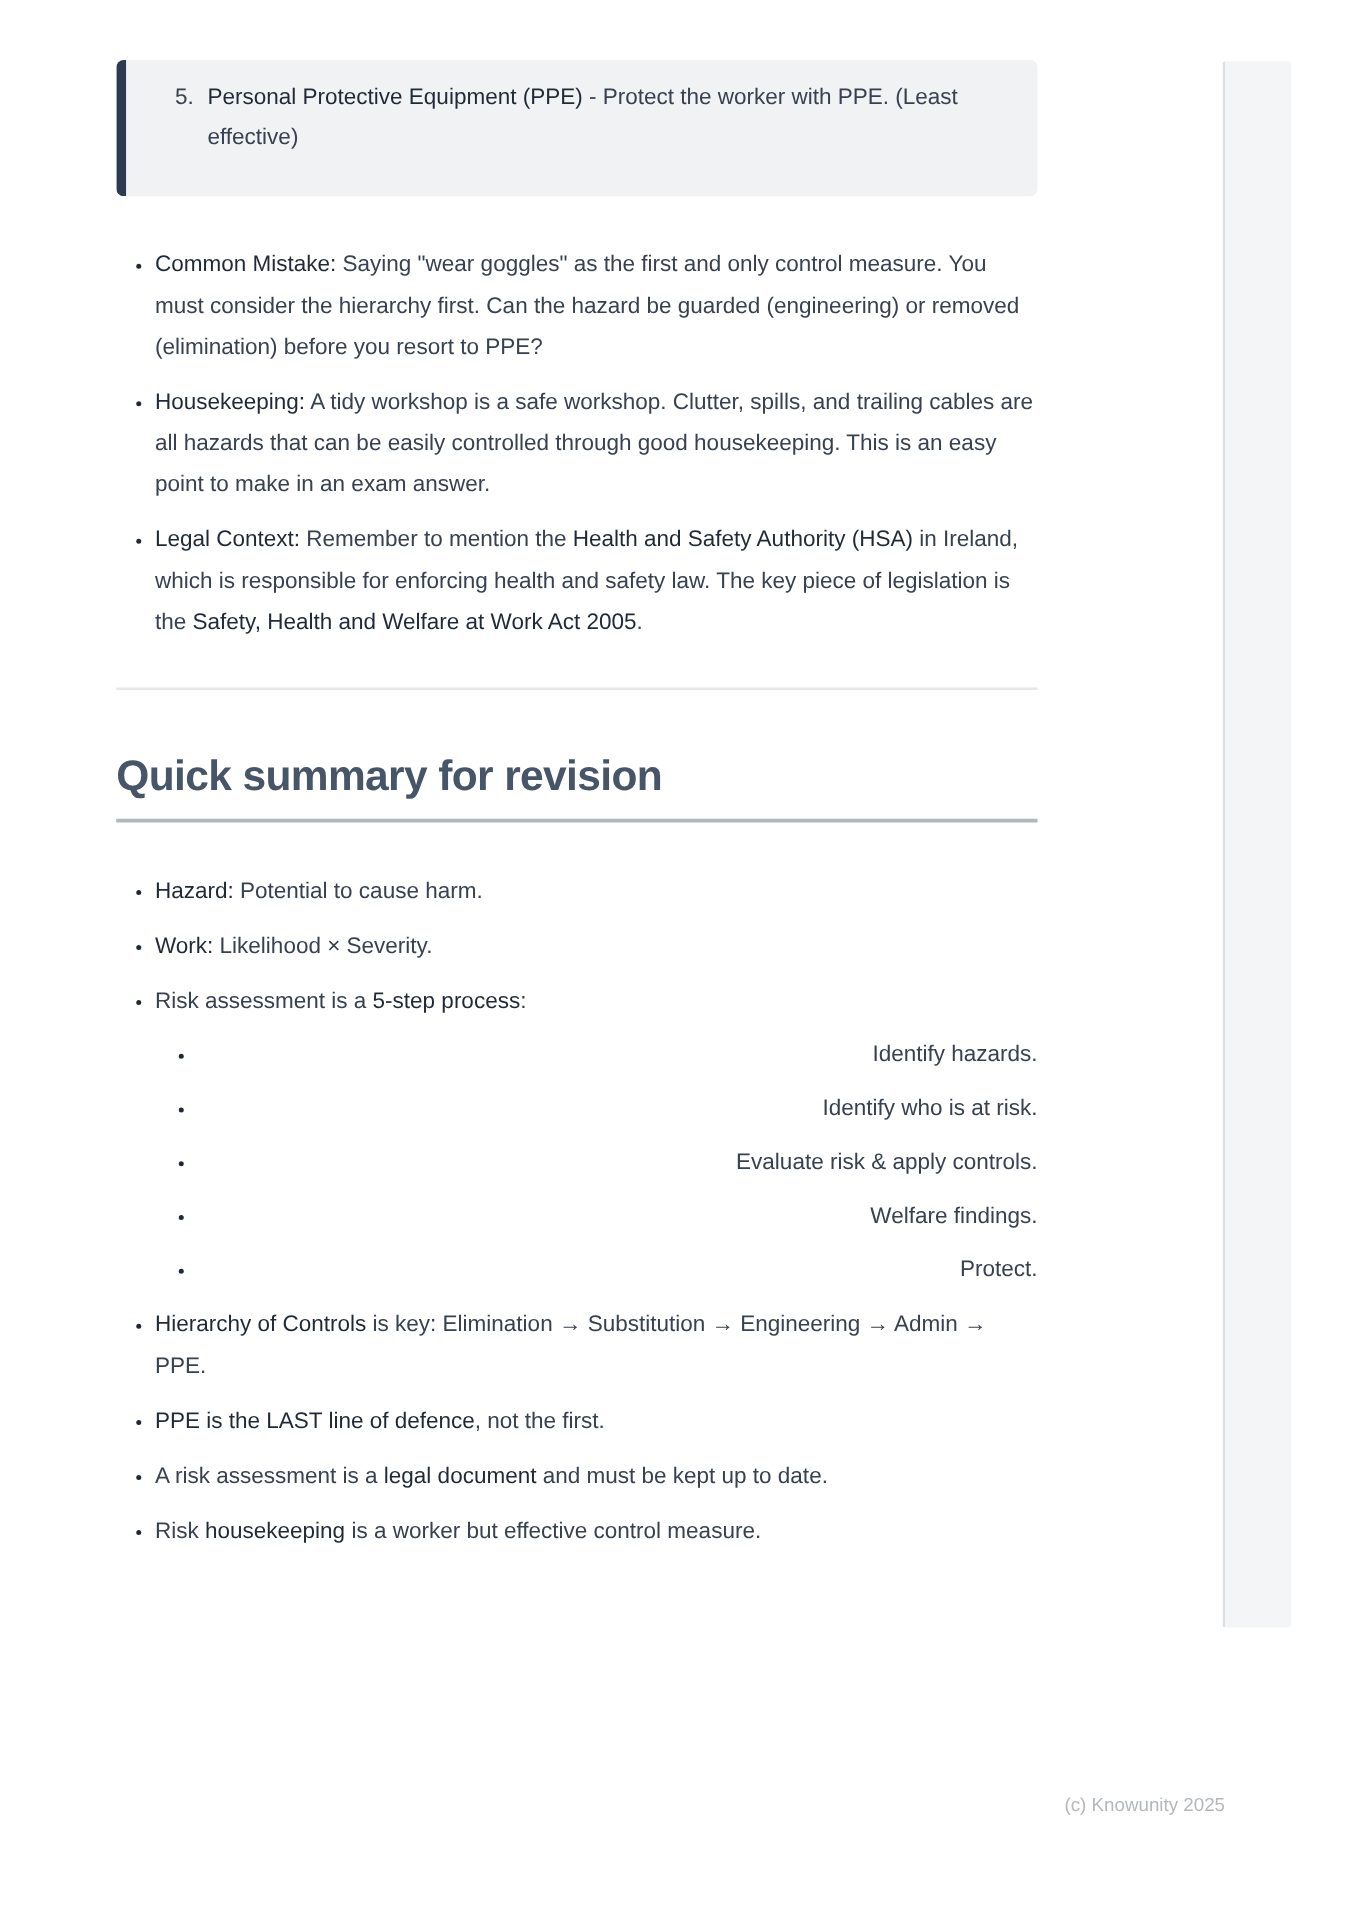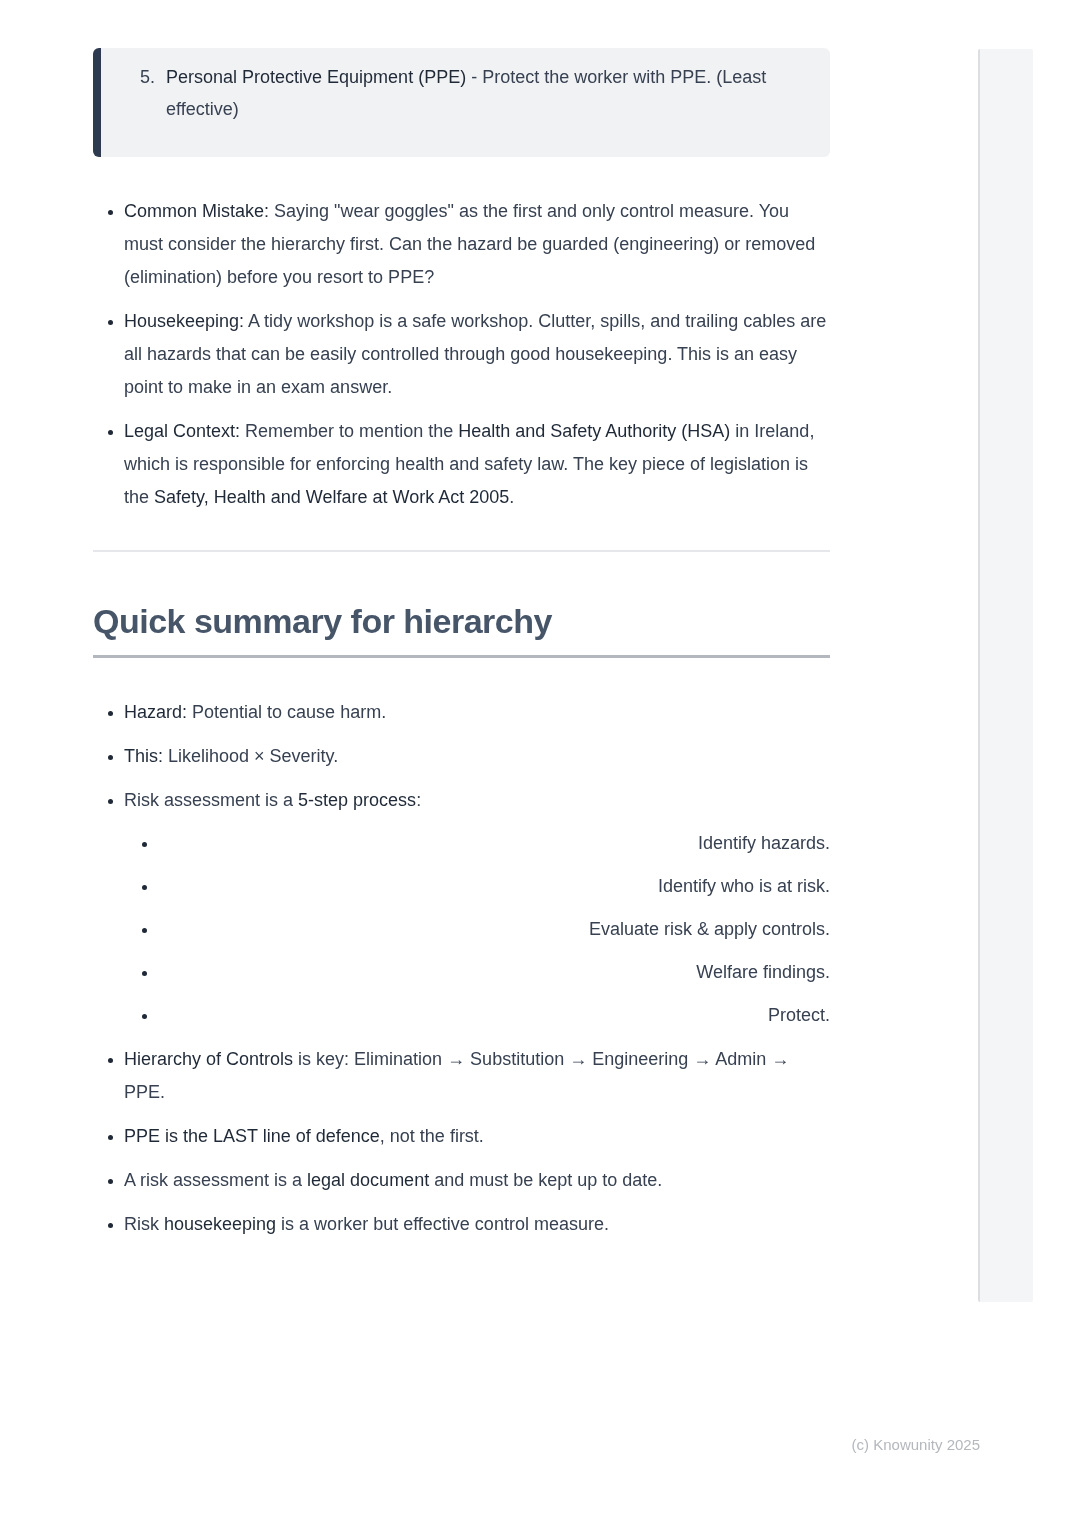--- a/index.html
+++ b/index.html
@@ -111,25 +111,25 @@
     </div>
 
     <ul class="bullets">
       <li><strong>Common Mistake:</strong><span> Saying "wear goggles" as the first and only control measure. You must consider the hierarchy first. Can the hazard be guarded (engineering) or removed (elimination) before you resort to PPE?</span></li>
       <li><strong>Housekeeping:</strong><span> A tidy workshop is a safe workshop. Clutter, spills, and trailing cables are all hazards that can be easily controlled through good housekeeping. This is an easy point to make in an exam answer.</span></li>
       <li><strong>Legal Context:</strong><span> Remember to mention the </span><strong>Health and Safety Authority (HSA)</strong><span> in Ireland, which is responsible for enforcing health and safety law. The key piece of legislation is the </span><strong>Safety, Health and Welfare at Work Act 2005</strong><span>.</span></li>
     </ul>
 
     <hr class="divider">
 
-    <h1 class="section">Quick summary for hierarchy</h1>
+    <h1 class="section">Quick summary for revision</h1>
 
     <ul class="bullets summary">
       <li><strong>Hazard:</strong><span> Potential to cause harm.</span></li>
-      <li><strong>This:</strong><span> Likelihood × Severity.</span></li>
+      <li><strong>Work:</strong><span> Likelihood × Severity.</span></li>
       <li>
         <span><span>Risk assessment is a </span><strong>5-step process</strong><span>:</span></span>
         <ul class="sub">
           <li>Identify hazards.</li>
           <li>Identify who is at risk.</li>
           <li>Evaluate risk &amp; apply controls.</li>
           <li>Welfare findings.</li>
           <li>Protect.</li>
         </ul>
       </li>

